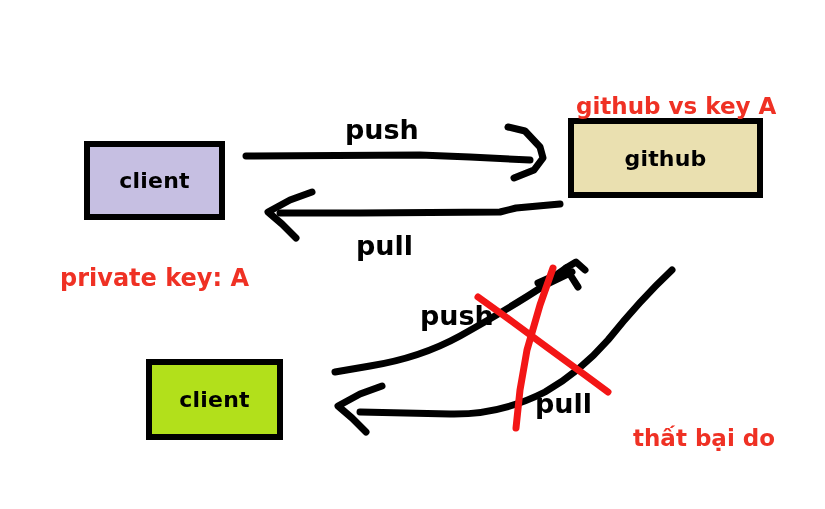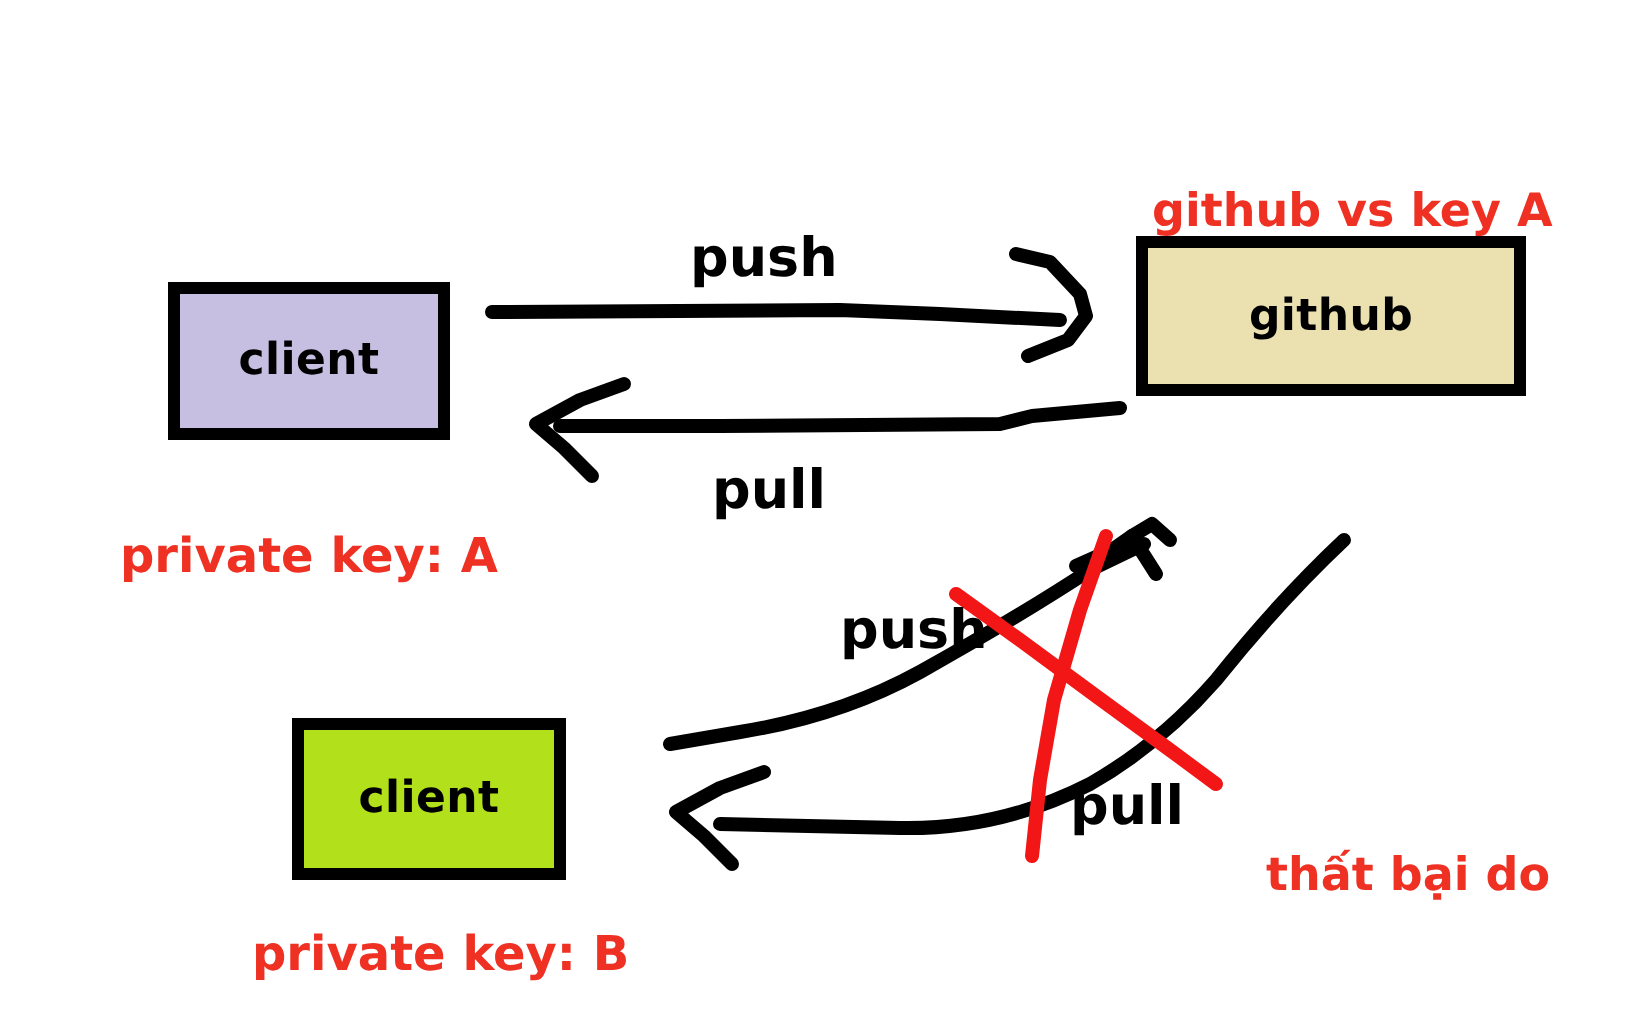--- a/index.html
+++ b/index.html
@@ -154,20 +154,19 @@
   <div class="edge-label" id="label-push-bottom">push</div>
 
   <div class="edge-label" id="label-pull-bottom">pull</div>
 
   <div class="note-red" id="note-account">
     <div>github vs key A</div>
   </div>
 
   <div class="note-red" id="note-key-a">private key: A</div>
 
-  <div class="note-red" id="note-key-b">private key: B</div>
 
   <div class="note-red" id="note-fail">
     <div>thất bại do</div>
     
   </div>
 
 </div>
 
 </body></html>

